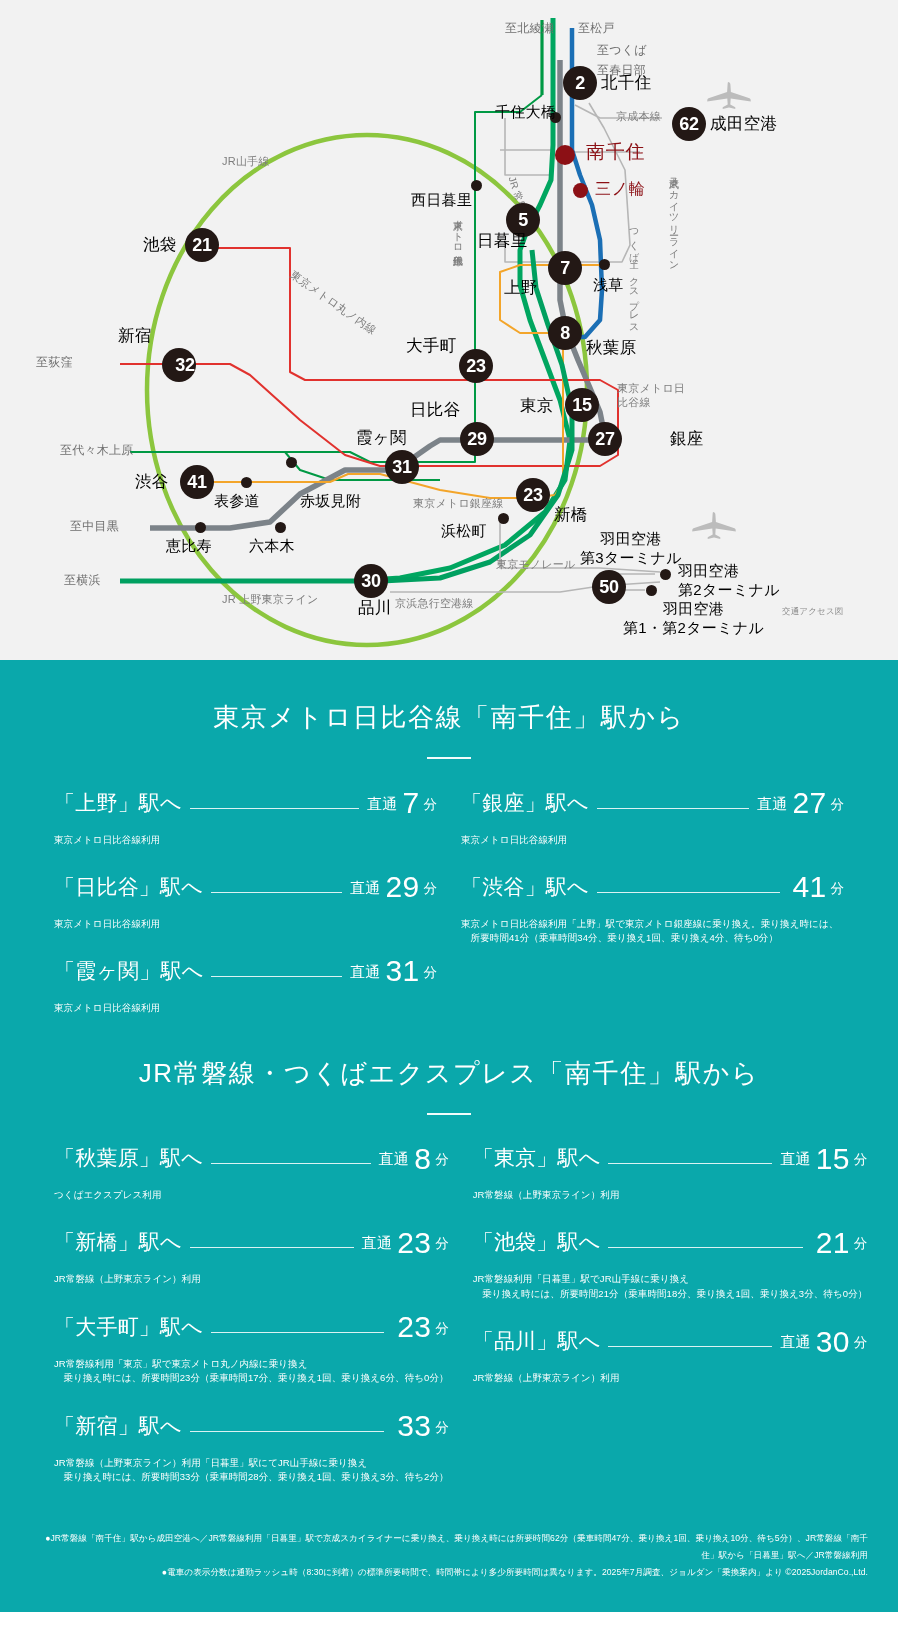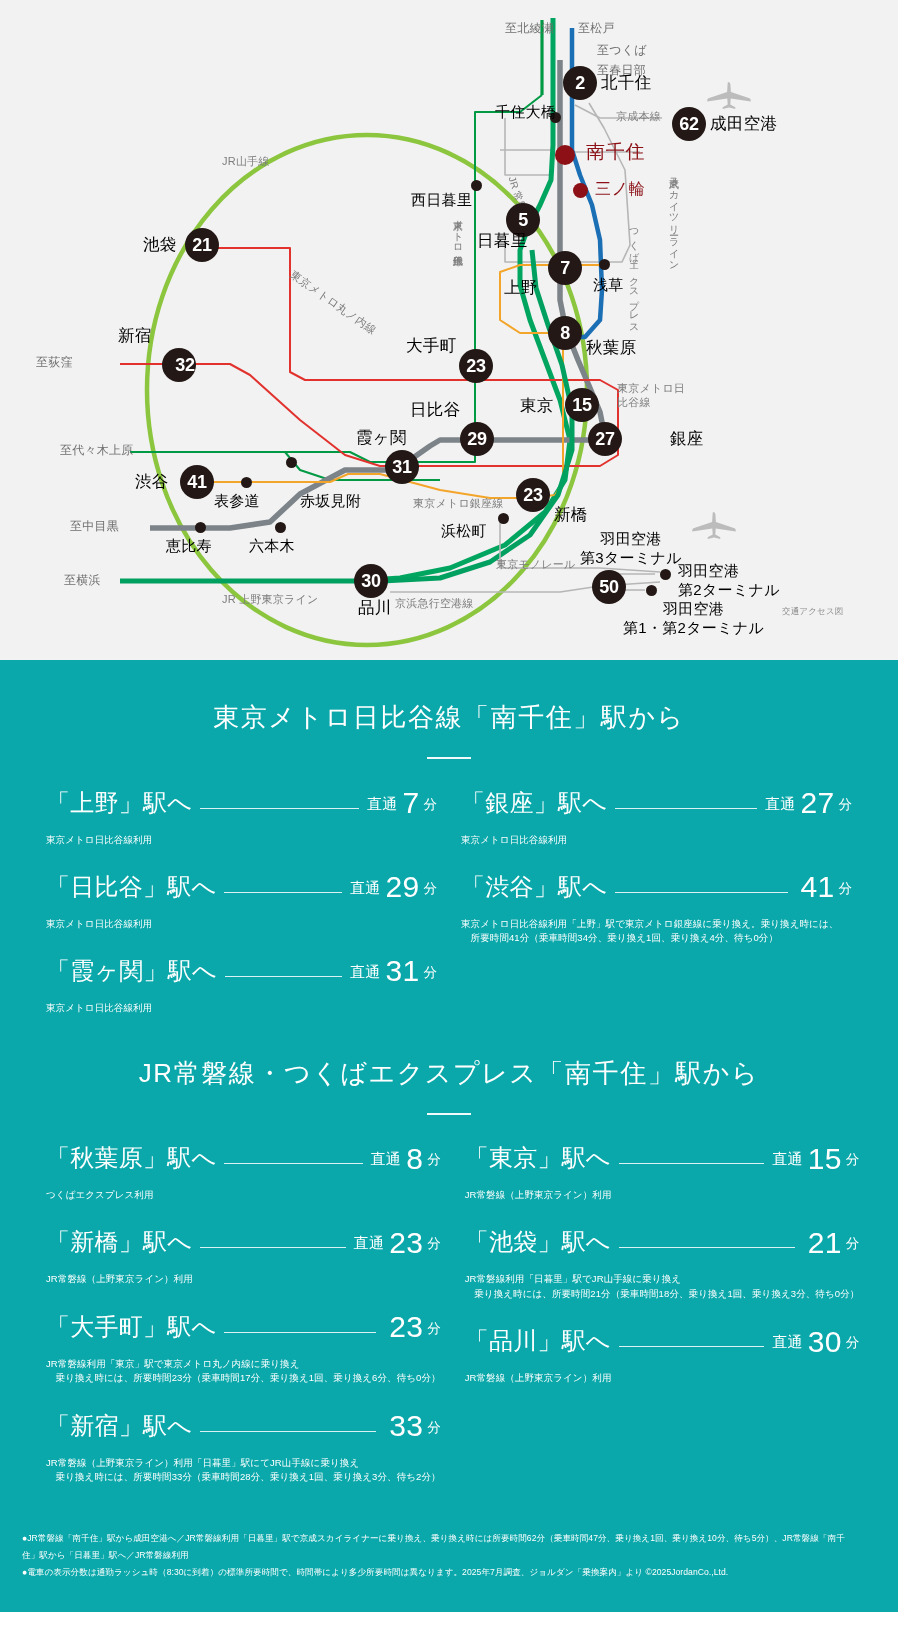--- a/index.html
+++ b/index.html
@@ -63,21 +63,21 @@
     width:11px;height:11px;border-radius:50%;
     background:#231815;
   }
   .plane{ position:absolute; color:#b9b9b9; }
 
   
   .teal{
     width:898px;
     background:#0aa8ab;
     color:#ffffff;
-    padding:26px 8px 14px;
+    padding:26px 16px 14px;
   }
   .sec-title{
     text-align:center;
     font-size:26px;
     letter-spacing:.06em;
     font-weight:normal;
     padding:14px 0 0;
   }
   .sec-rule{
     width:44px;height:2px;background:#ffffff;
@@ -91,25 +91,26 @@
     padding:0 38px;
   }
   .col{ display:flex; flex-direction:column; }
   .route{ margin-bottom:26px; }
   .route-line{
     display:flex;
     align-items:flex-end;
     width:100%;
   }
   .r-from{
-    font-size:24px;
+    font-size:21px;
     letter-spacing:.01em;
     white-space:nowrap;
     line-height:1;
     padding-bottom:3px;
+    font-family:Liberation Mono, monospace;
   }
   .r-dash{
     flex:1;
     height:1px;
     background:rgba(255,255,255,.85);
     margin:0 8px 9px;
     min-width:18px;
   }
   .r-direct{
     font-size:15px;
@@ -135,20 +136,21 @@
     margin-top:15px;
     letter-spacing:.01em;
   }
   .r-note div{ white-space:nowrap; }
 
   .footer{
     padding:20px 14px 16px;
     font-size:8.6px;
     line-height:1.75;
     letter-spacing:.005em;
+    text-align:right;
   }
   .footer p{ margin-bottom:2px; }
 </style>
 </head>
 <body>
 
 <div class="map-panel">
 
   <svg class="map-svg" width="898" height="660" viewBox="0 0 898 660">
     <g fill="none" stroke-linecap="butt" stroke-linejoin="round">

